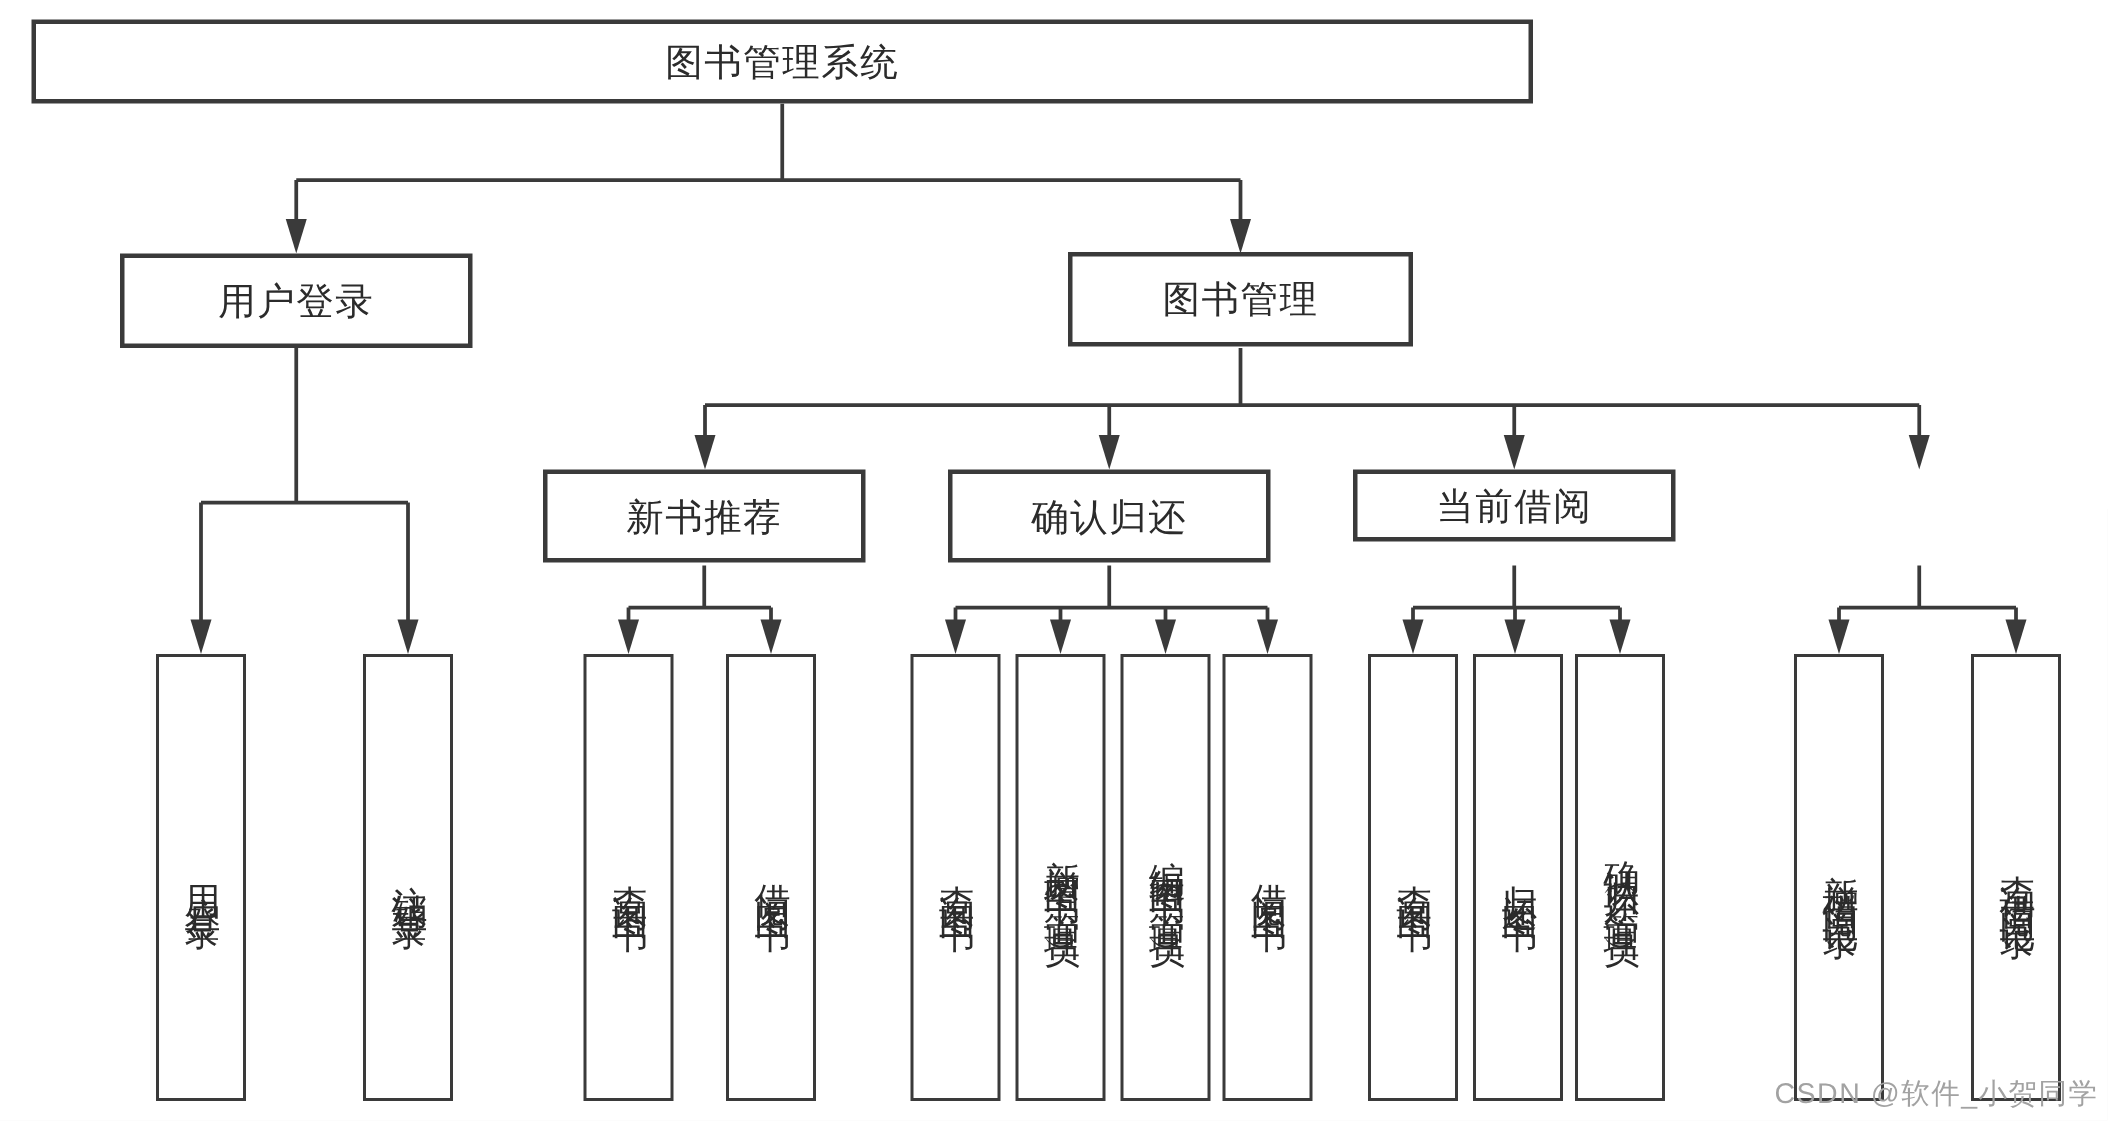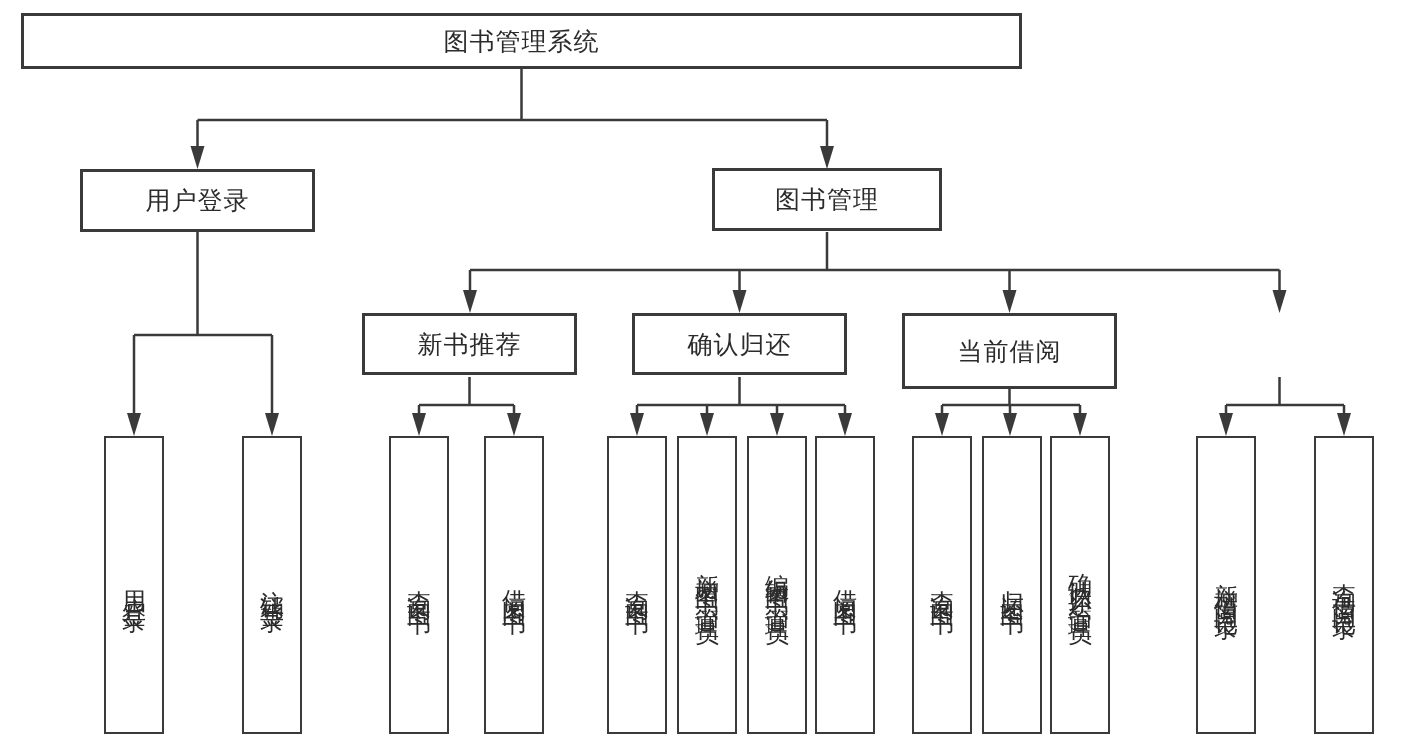--- a/index.html
+++ b/index.html
@@ -93,21 +93,21 @@
     </g>
   </svg>
 
   <div class="box hlabel" style="left:21px;top:13px;width:1001px;height:56px">图书管理系统</div>
 
   <div class="box hlabel" style="left:80px;top:169px;width:235px;height:63px">用户登录</div>
   <div class="box hlabel" style="left:712px;top:168px;width:230px;height:63px">图书管理</div>
 
   <div class="box hlabel" style="left:362px;top:313px;width:215px;height:62px">新书推荐</div>
   <div class="box hlabel" style="left:632px;top:313px;width:215px;height:62px">确认归还</div>
-  <div class="box hlabel" style="left:902px;top:313px;width:215px;height:76px">当前借阅</div>
+  <div class="box hlabel" style="left:902px;top:313px;width:215px;height:48px">当前借阅</div>
 
   <div class="box leaf" style="left:104px;top:436px;width:60px;height:298px">
     <span class="vtext">用户登录</span>
   </div>
   <div class="box leaf" style="left:242px;top:436px;width:60px;height:298px">
     <span class="vtext">注销登录</span>
   </div>
 
   <div class="box leaf" style="left:389px;top:436px;width:60px;height:298px">
     <span class="vtext">查询图书</span>
@@ -139,14 +139,15 @@
     <span class="vtext">确认归还（管理员）</span>
   </div>
 
   <div class="box leaf" style="left:1196px;top:436px;width:60px;height:298px">
     <span class="vtext">新增借阅记录</span>
   </div>
   <div class="box leaf" style="left:1314px;top:436px;width:60px;height:298px">
     <span class="vtext">查询借阅记录</span>
   </div>
 
+  <div class="watermark">CSDN @软件_小贺同学</div>
 
 </div>
 
 </body></html>

